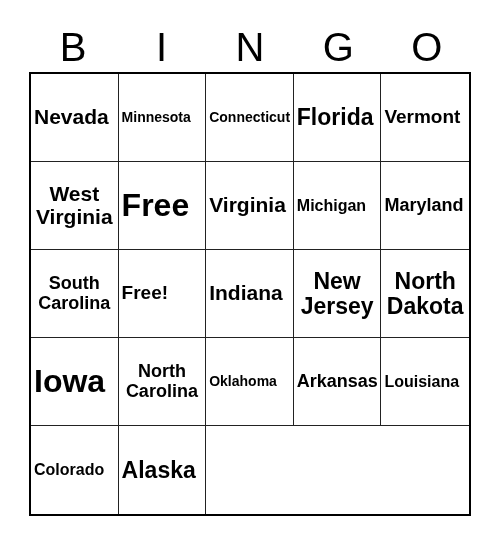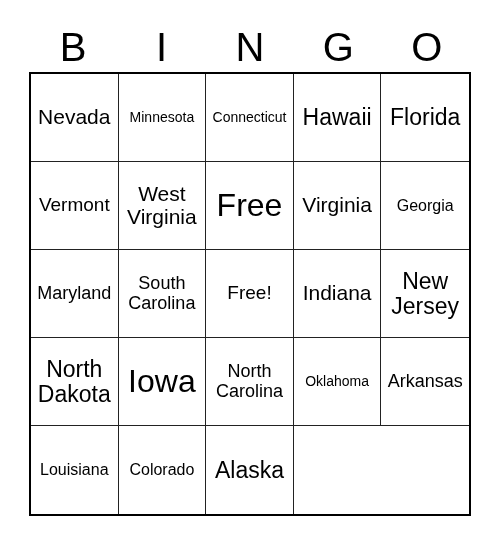--- a/index.html
+++ b/index.html
@@ -57,25 +57,26 @@
     grid-template-columns: repeat(5, 1fr);
     grid-template-rows: repeat(5, 1fr);
     background: #ffffff;
   }
   .bingo-cell {
     box-sizing: border-box;
     border-right: 1px solid #222222;
     border-bottom: 1px solid #222222;
     display: flex;
     align-items: center;
-    justify-content: center;
+    justify-content: flex-start;
     text-align: center;
     padding: 2px 3px;
     overflow: hidden;
     background: #ffffff;
+    font-weight: bold;
   }
   .bingo-cell:nth-child(5n) { border-right: none; }
   .bingo-cell:nth-child(n+21) { border-bottom: none; }
 
   .cell-text {
     display: block;
     line-height: 1.08;
     color: #000000;
     word-break: normal;
   }
@@ -108,39 +109,36 @@
       <div class="bingo-cell">
         <span class="cell-text fs-l">Nevada</span>
       </div>
       <div class="bingo-cell">
         <span class="cell-text fs-s">Minnesota</span>
       </div>
       <div class="bingo-cell">
         <span class="cell-text fs-xs">Connecticut</span>
       </div>
       <div class="bingo-cell">
-        <span class="cell-text fs-xl">Hawaii</span>
-      </div>
-      <div class="bingo-cell">
         <span class="cell-text fs-xl">Florida</span>
       </div>
       <div class="bingo-cell">
         <span class="cell-text fs-ml">Vermont</span>
       </div>
       <div class="bingo-cell">
         <span class="cell-text fs-l">West Virginia</span>
       </div>
       <div class="bingo-cell">
         <span class="cell-text fs-3xl">Free</span>
       </div>
       <div class="bingo-cell">
         <span class="cell-text fs-l">Virginia</span>
       </div>
       <div class="bingo-cell">
-        <span class="cell-text fs-sm">Georgia</span>
+        <span class="cell-text fs-sm">Michigan</span>
       </div>
       <div class="bingo-cell">
         <span class="cell-text fs-m">Maryland</span>
       </div>
       <div class="bingo-cell">
         <span class="cell-text fs-m">South Carolina</span>
       </div>
       <div class="bingo-cell">
         <span class="cell-text fs-2xl">Free!</span>
       </div>

